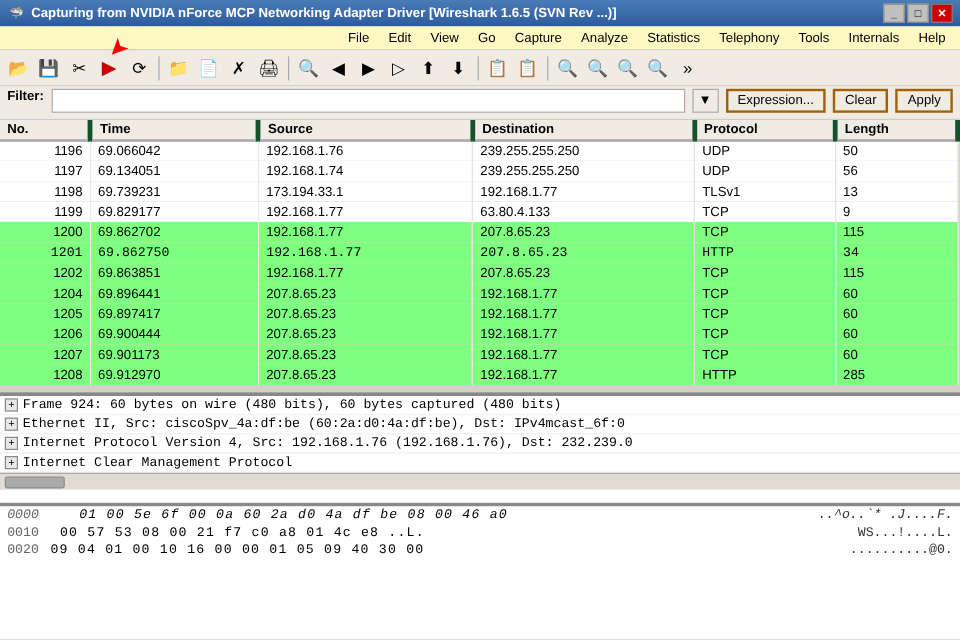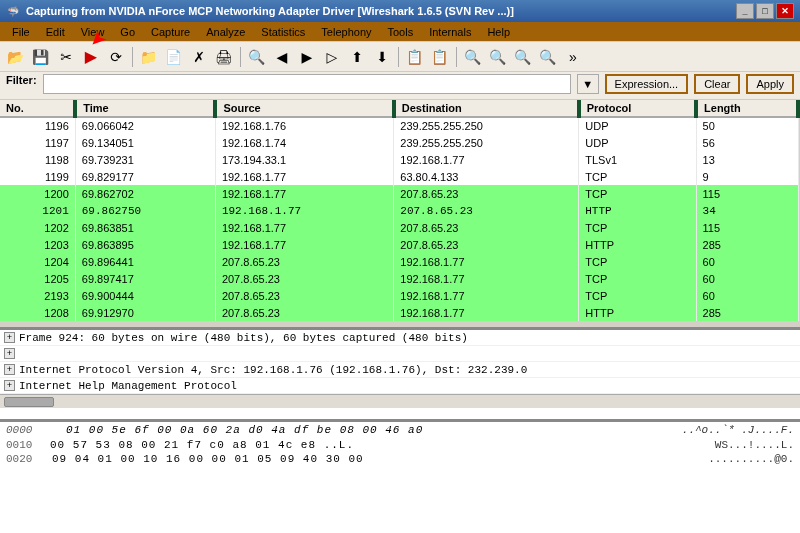--- a/index.html
+++ b/index.html
@@ -49,26 +49,27 @@
       align-items: center;
       justify-content: center;
       font-size: 9px;
       cursor: pointer;
       color: black;
     }
     #title-bar .win-btn.close { background: #cc0000; color: white; }
 
     
     #menu-bar {
-      background: #a16207;
+      background: #fef9c3;
       height: 20px;
       display: flex;
       align-items: center;
       padding: 0 4px;
       border-bottom: 1px solid #ccc;
+      justify-content: flex-end;
     }
     .menu-item {
       padding: 2px 8px;
       font-size: 11px;
       cursor: pointer;
       height: 100%;
       display: flex;
       align-items: center;
     }
 
@@ -341,46 +342,46 @@
             </tr>
             <tr style="background: rgb(127, 255, 127); cursor: pointer;">
               <td style="text-align: right;">1202</td>
               <td>69.863851</td>
               <td>192.168.1.77</td>
               <td>207.8.65.23</td>
               <td>TCP</td>
               <td>115</td>
             </tr>
             <tr style="background: rgb(127, 255, 127); cursor: pointer;">
-              <td style="text-align: right;">1203</td>
-              <td>69.863895</td>
-              <td>192.168.1.77</td>
-              <td>207.8.65.23</td>
-              <td>HTTP</td>
-              <td>285</td>
-            </tr>
-            <tr style="background: rgb(127, 255, 127); cursor: pointer;">
               <td style="text-align: right;">1204</td>
               <td>69.896441</td>
               <td>207.8.65.23</td>
               <td>192.168.1.77</td>
               <td>TCP</td>
               <td>60</td>
             </tr>
             <tr style="background: rgb(127, 255, 127); cursor: pointer;">
               <td style="text-align: right;">1205</td>
               <td>69.897417</td>
               <td>207.8.65.23</td>
               <td>192.168.1.77</td>
               <td>TCP</td>
               <td>60</td>
             </tr>
             <tr style="background: rgb(127, 255, 127); cursor: pointer;">
-              <td style="text-align: right;">2193</td>
+              <td style="text-align: right;">1206</td>
               <td>69.900444</td>
+              <td>207.8.65.23</td>
+              <td>192.168.1.77</td>
+              <td>TCP</td>
+              <td>60</td>
+            </tr>
+            <tr style="background: rgb(127, 255, 127); cursor: pointer;">
+              <td style="text-align: right;">1207</td>
+              <td>69.901173</td>
               <td>207.8.65.23</td>
               <td>192.168.1.77</td>
               <td>TCP</td>
               <td>60</td>
             </tr>
             <tr style="background: rgb(127, 255, 127); cursor: pointer;">
               <td style="text-align: right;">1208</td>
               <td>69.912970</td>
               <td>207.8.65.23</td>
               <td>192.168.1.77</td>
@@ -393,48 +394,49 @@
   </div>
 
   <div id="packet-detail" style="flex:0 0 92px; background:white; border-bottom:3px solid #888; overflow:hidden;">
     <div id="detail-rows">
         <div style="display: flex; align-items: center; padding: 1px 4px; height: 16px; border-bottom: 1px solid rgb(240, 240, 240); cursor: pointer; font-size: 11px; font-family: &quot;Courier New&quot;, monospace; overflow: hidden; white-space: nowrap;">
           <div style="width: 11px; height: 11px; border: 1px solid rgb(136, 136, 136); background: rgb(232, 232, 232); display: flex; align-items: center; justify-content: center; font-size: 9px; margin-right: 4px; flex-shrink: 0;">+</div>
           <span>Frame 924: 60 bytes on wire (480 bits), 60 bytes captured (480 bits)</span>
         </div>
         <div style="display: flex; align-items: center; padding: 1px 4px; height: 16px; border-bottom: 1px solid rgb(240, 240, 240); cursor: pointer; font-size: 11px; font-family: &quot;Courier New&quot;, monospace; overflow: hidden; white-space: nowrap;">
           <div style="width: 11px; height: 11px; border: 1px solid rgb(136, 136, 136); background: rgb(232, 232, 232); display: flex; align-items: center; justify-content: center; font-size: 9px; margin-right: 4px; flex-shrink: 0;">+</div>
+          <span>Ethernet II, Src: ciscoSpv_4a:df:be (60:2a:d0:4a:df:be), Dst: IPv4mcast_6f:0</span>
         </div>
         <div style="display: flex; align-items: center; padding: 1px 4px; height: 16px; border-bottom: 1px solid rgb(240, 240, 240); cursor: pointer; font-size: 11px; font-family: &quot;Courier New&quot;, monospace; overflow: hidden; white-space: nowrap;">
           <div style="width: 11px; height: 11px; border: 1px solid rgb(136, 136, 136); background: rgb(232, 232, 232); display: flex; align-items: center; justify-content: center; font-size: 9px; margin-right: 4px; flex-shrink: 0;">+</div>
           <span>Internet Protocol Version 4, Src: 192.168.1.76 (192.168.1.76), Dst: 232.239.0</span>
         </div>
         <div style="display: flex; align-items: center; padding: 1px 4px; height: 16px; border-bottom: 1px solid rgb(240, 240, 240); cursor: pointer; font-size: 11px; font-family: &quot;Courier New&quot;, monospace; overflow: hidden; white-space: nowrap;">
           <div style="width: 11px; height: 11px; border: 1px solid rgb(136, 136, 136); background: rgb(232, 232, 232); display: flex; align-items: center; justify-content: center; font-size: 9px; margin-right: 4px; flex-shrink: 0;">+</div>
-          <span>Internet Help Management Protocol</span>
+          <span>Internet Clear Management Protocol</span>
         </div>
       </div>
     <div style="height:14px; background:#e0dcd4; border-top:1px solid #aaa; display:flex; align-items:center;">
       <div style="width:50px; height:10px; background:#aaa; margin-left:4px; border:1px solid #888; border-radius:2px;"></div>
     </div>
   </div>
 
   <div id="hex-view" style="flex:1; background:white; overflow:auto; font-family:'Courier New',monospace; font-size:11px; padding:2px 6px;">
     <div id="hex-rows">
         <div style="display: flex; gap: 28px; height: 14px; align-items: flex-start; font-size: 11px; font-style: italic;">
           <span style="color: rgb(102, 102, 102); width: 32px; flex-shrink: 0;">0000</span>
           <span style="flex: 1 1 0%; letter-spacing: 1px;">01 00 5e 6f 00 0a 60 2a   d0 4a df be 08 00 46 a0</span>
           <span style="color: rgb(51, 51, 51);">..^o..`* .J....F.</span>
         </div>
         <div style="display: flex; gap: 12px; height: 14px; align-items: center; font-size: 11px;">
           <span style="color: rgb(102, 102, 102); width: 32px; flex-shrink: 0;">0010</span>
           <span style="flex: 1 1 0%; letter-spacing: 1px;">00 57 53 08 00 21 f7 c0   a8 01 4c e8 ..L.        </span>
           <span style="color: rgb(51, 51, 51);">WS...!....L.    </span>
         </div>
-        <div style="display: flex; gap: 14px; height: 14px; align-items: center; font-size: 11px;">
+        <div style="display: flex; gap: 4px; height: 14px; align-items: center; font-size: 11px;">
           <span style="color: rgb(102, 102, 102); width: 32px; flex-shrink: 0;">0020</span>
           <span style="flex: 1 1 0%; letter-spacing: 1px;">09 04 01 00 10 16 00 00   01 05 09 40 30 00       </span>
           <span style="color: rgb(51, 51, 51);">..........@0.   </span>
         </div>
       </div>
   </div>
 
 </div>
 
 </body></html>

